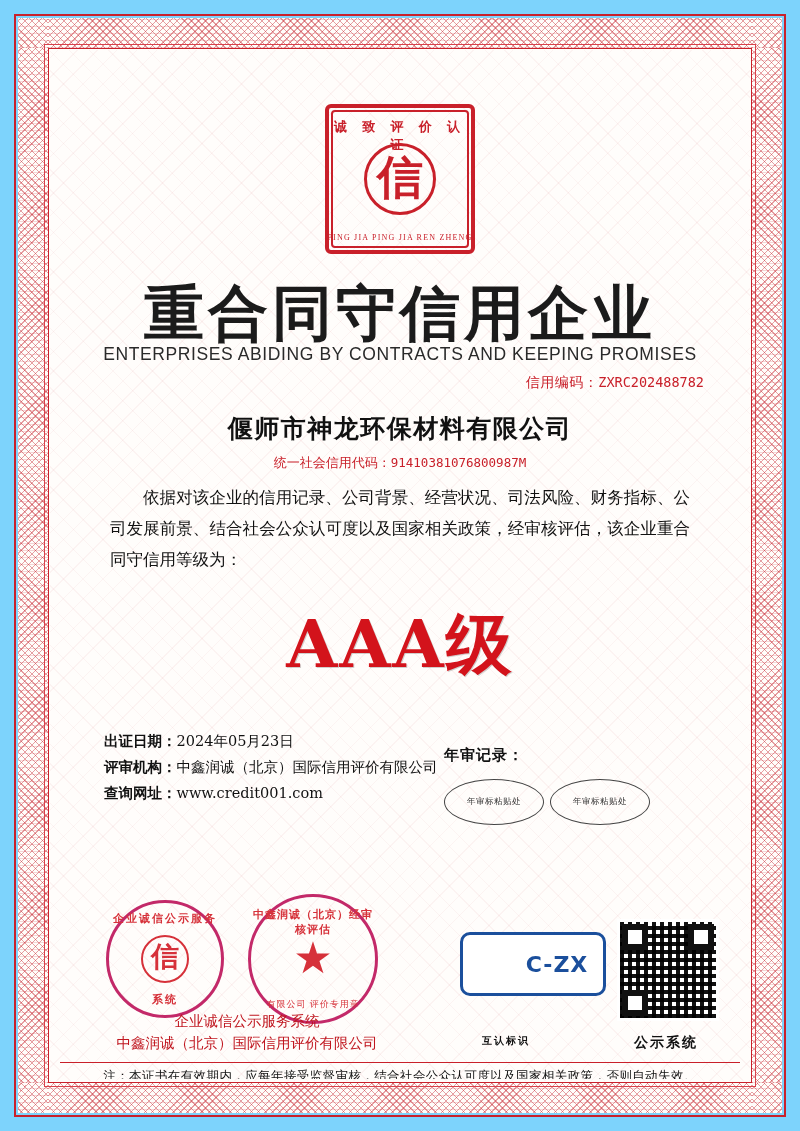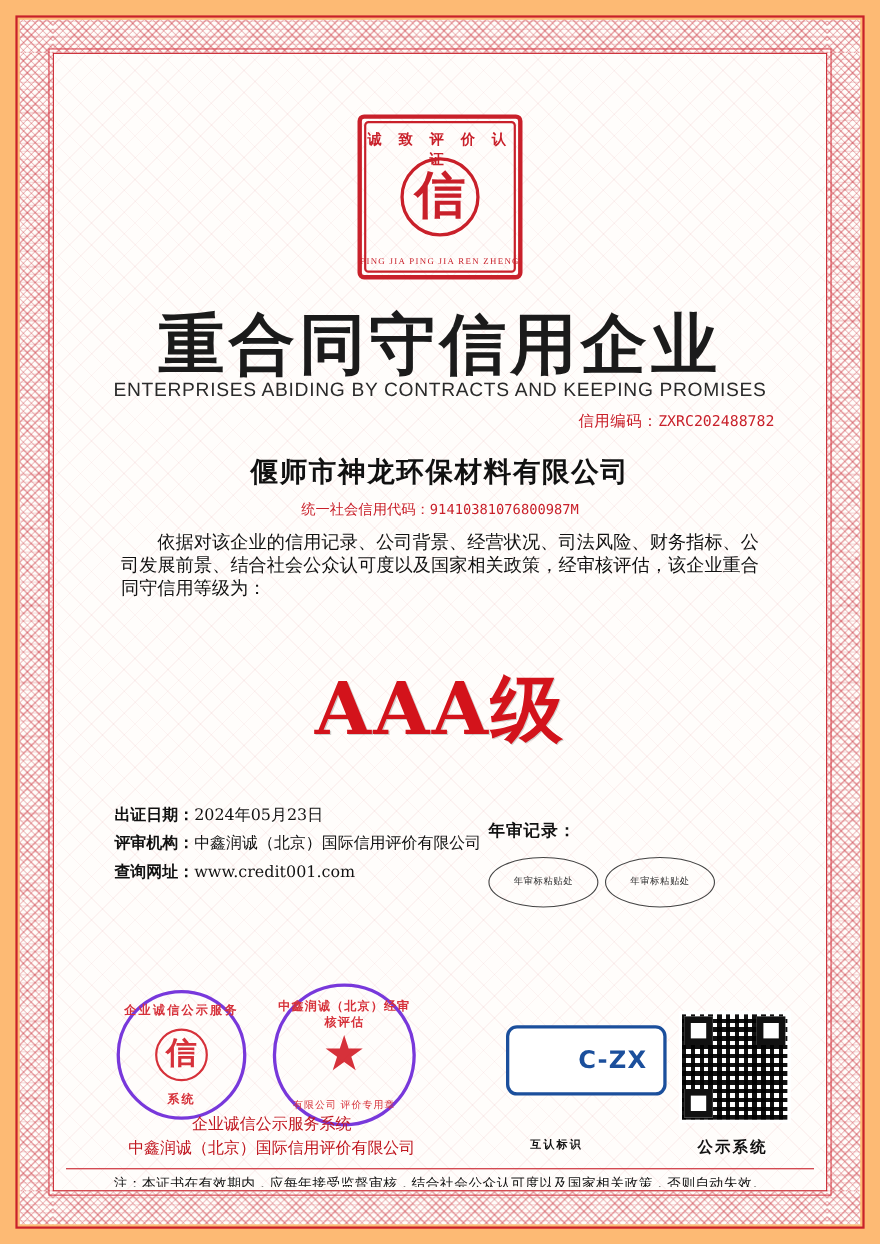--- a/index.html
+++ b/index.html
@@ -10,21 +10,21 @@
   body {
     width: 800px;
     height: 1131px;
     font-family: "Liberation Serif", serif;
     overflow: hidden;
   }
   .page {
     position: relative;
     width: 800px;
     height: 1131px;
-    background: #fdba74;
+    background: #7dd3fc;
     box-sizing: border-box;
   }
 
   
   .border-outer {
     position: absolute;
     left: 14px; top: 14px; right: 14px; bottom: 14px;
     border: 2px solid #c9202a;
     box-sizing: border-box;
   }
@@ -188,21 +188,21 @@
     font-family: "DejaVu Sans Mono", monospace;
     font-size: 12.5px;
   }
 
   .body-text {
     position: absolute;
     top: 430px;
     left: 58px;
     right: 58px;
     font-size: 16.5px;
-    line-height: 21px;
+    line-height: 31px;
     color: #111;
     text-align: justify;
     text-indent: 2em;
     font-family: "DejaVu Serif", serif;
   }
 
   .grade {
     position: absolute;
     top: 548px;
     left: 0; right: 0;
@@ -261,21 +261,21 @@
     font-size: 8.5px;
     color: #333;
     letter-spacing: .5px;
     font-family: "DejaVu Serif", serif;
   }
 
   
   .seal {
     position: absolute;
     border-radius: 50%;
-    border: 3px solid #6d28d9;
+    border: 3px solid #be185d;
     color: #d3202a;
     opacity: .92;
   }
   .seal1 {
     left: 54px;
     top: 848px;
     width: 112px;
     height: 112px;
   }
   .seal1 .inner-char {

